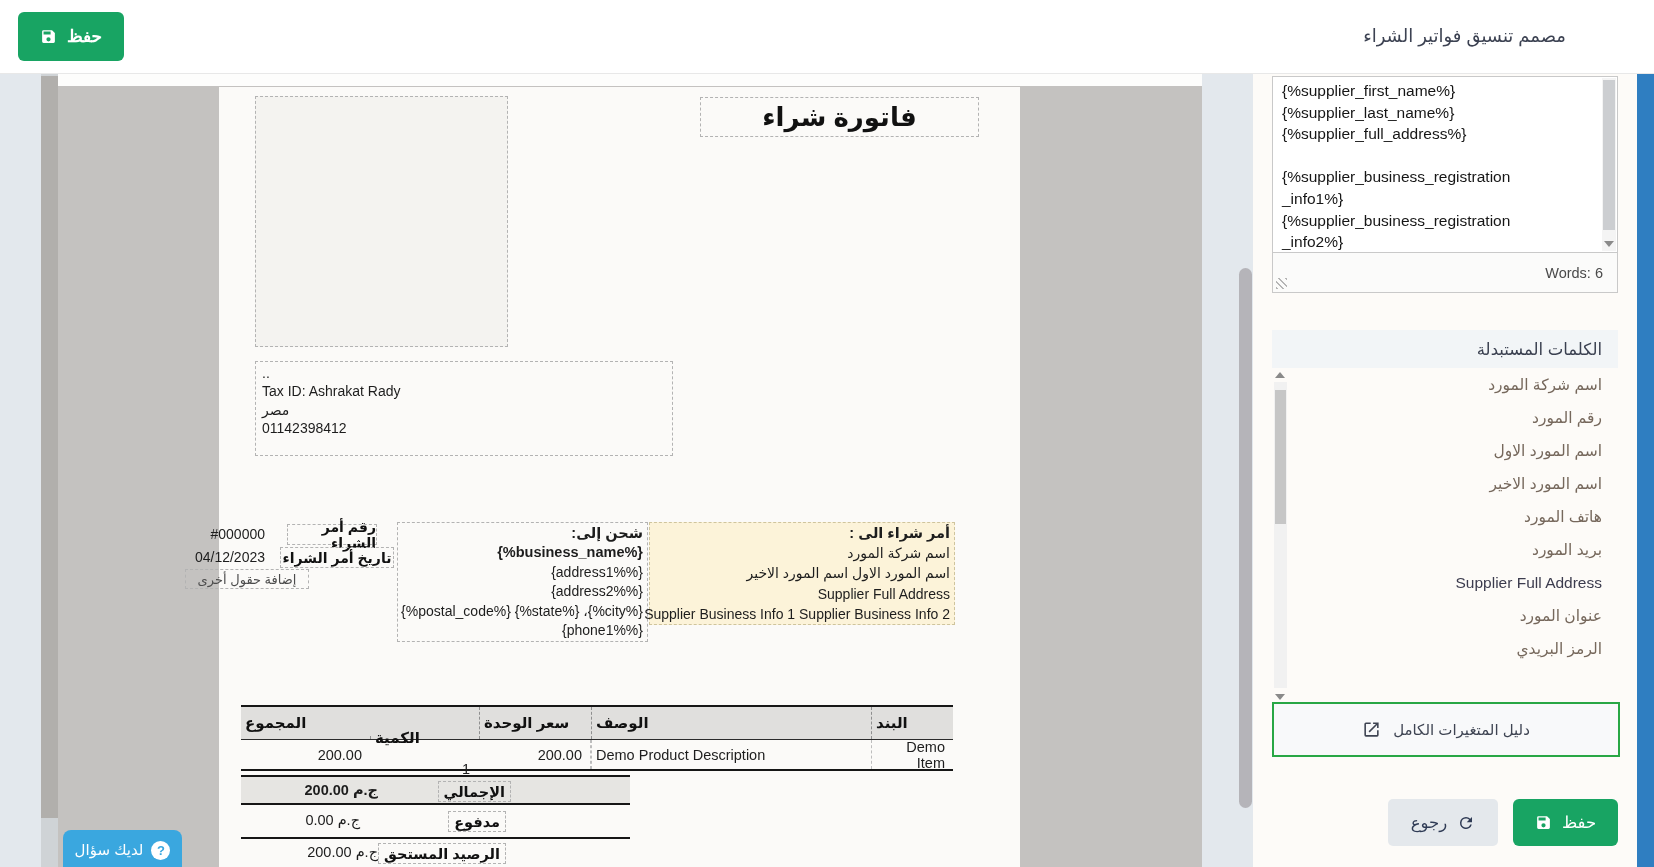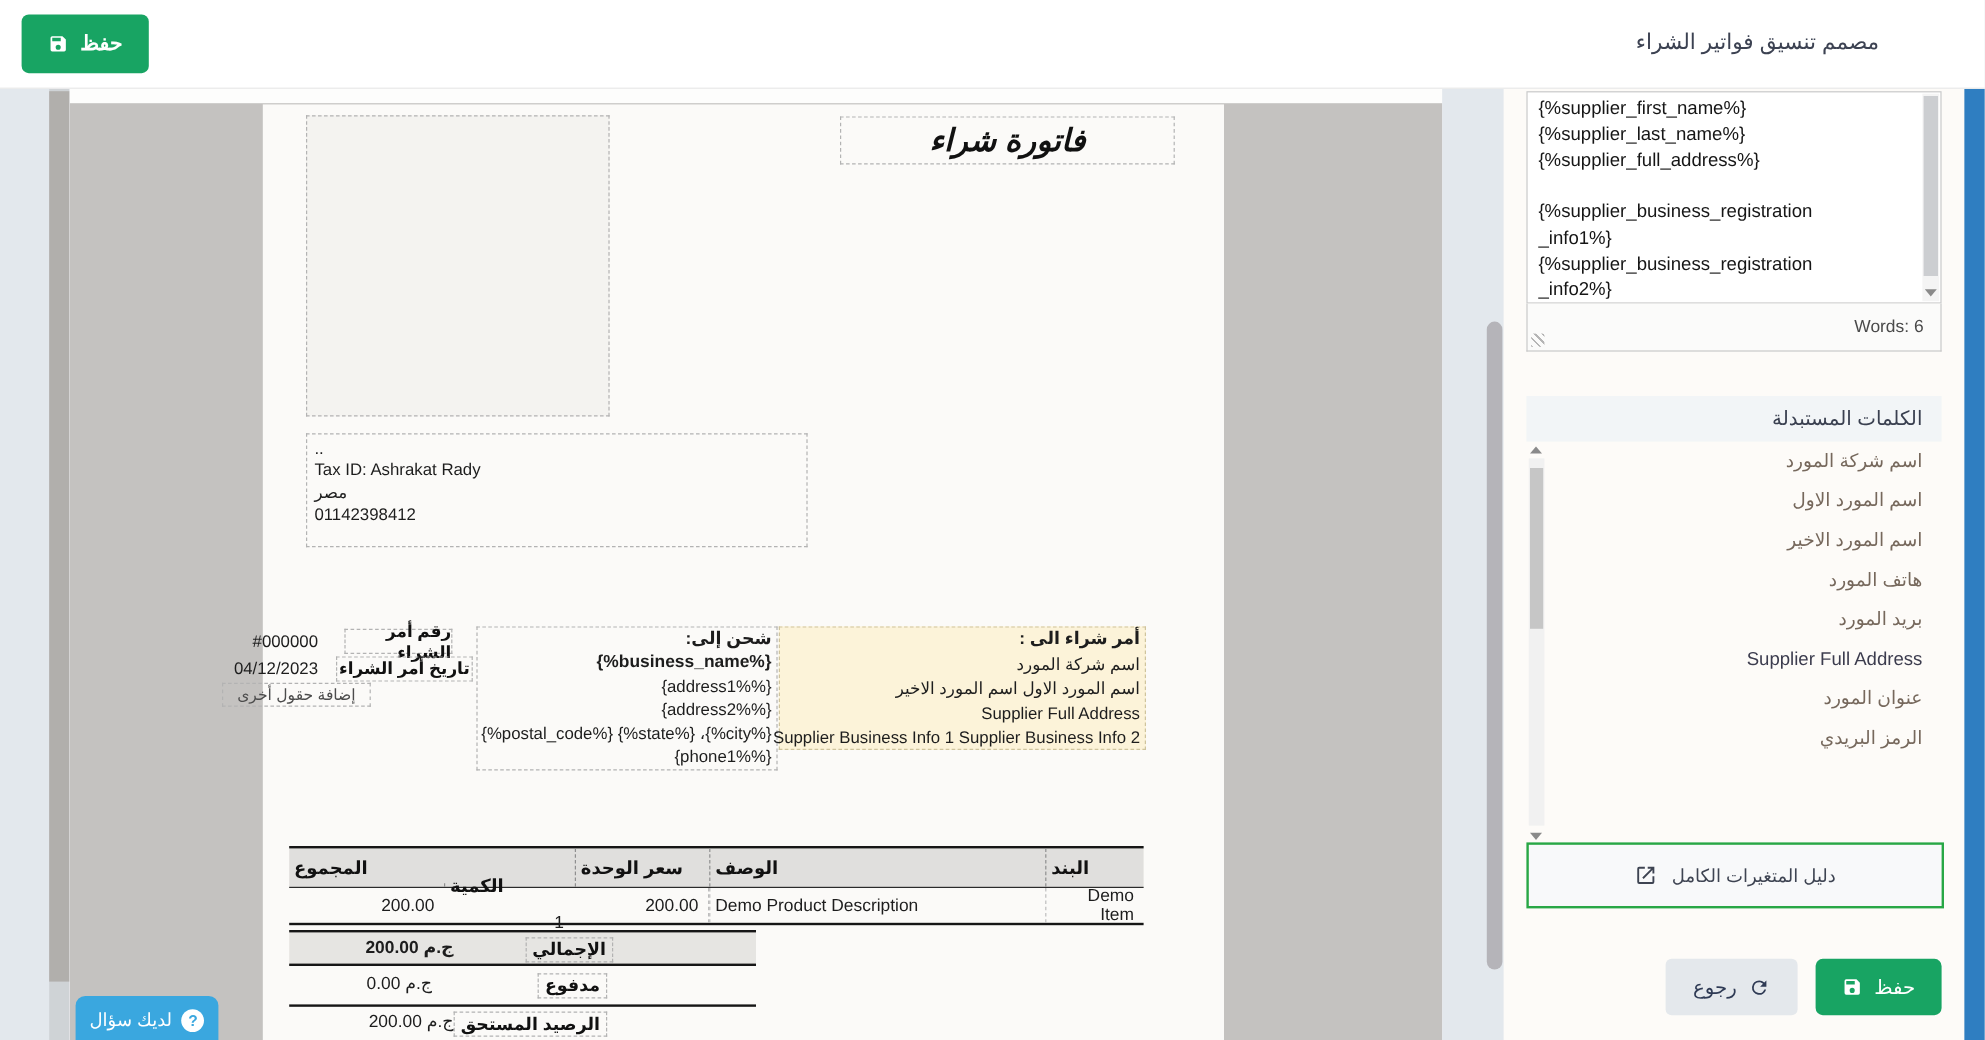--- a/index.html
+++ b/index.html
@@ -18,21 +18,21 @@
   .left-track{left:41px;top:74px;width:17px;height:793px;background:#cfd3d6;}
   .left-thumb{left:41px;top:76px;width:17px;height:742px;background:#b1afac;}
 
   
   .doc-area{left:58px;top:74px;width:1144px;height:793px;background:#fdfdfc;overflow:hidden;}
   .doc-gray{position:absolute;left:0;top:12px;width:1144px;height:781px;background:#c4c2c0;}
   .page{position:absolute;left:161px;top:13px;width:801px;height:780px;background:#fbfaf8;}
 
   .dashed{border:1px dashed #b3b3b3;box-sizing:border-box;}
   .invoice-title{left:481px;top:10px;width:279px;height:40px;display:flex;align-items:center;justify-content:center;
-                 font-size:26px;font-weight:700;color:#111;font-style:italic;}
+                 font-size:26px;font-weight:700;color:#111;}
   .logo-box{left:36px;top:9px;width:253px;height:251px;background:#f4f3f0;}
   .info-box{left:36px;top:274px;width:418px;height:95px;padding:2px 6px;direction:ltr;text-align:left;
             font-size:14px;line-height:18.4px;color:#1d1d1d;}
   .fld-label{height:21px;display:flex;align-items:center;justify-content:center;font-weight:700;font-size:14px;color:#111;}
   .fld-value{direction:ltr;white-space:nowrap;font-size:14px;color:#1d1d1d;}
   .addfields{left:-34px;top:482px;width:124px;height:20px;display:flex;align-items:center;justify-content:center;
              font-size:13px;color:#4c4c4c;}
   .shipto{left:178px;top:435px;width:251px;height:120px;padding-top:2px;}
   .sup-box{left:430px;top:435px;width:306px;height:103px;background:#fcf3d9;border:1px dashed #cfc49d;box-sizing:border-box;padding-top:2px;}
   .tline{position:relative;height:19.4px;}
@@ -238,20 +238,21 @@
   </div>
   <div class="abs statusbar">
     <span class="wordcount">Words: 6</span>
     <div class="grip"></div>
   </div>
 
   <div class="abs list-header">الكلمات المستبدلة</div>
 
   <div class="abs wlist">
     <div class="witem">اسم شركة المورد</div>
+    <div class="witem">رقم المورد</div>
     <div class="witem">اسم المورد الاول</div>
     <div class="witem">اسم المورد الاخير</div>
     <div class="witem">هاتف المورد</div>
     <div class="witem">بريد المورد</div>
     <div class="witem latin">Supplier Full Address</div>
     <div class="witem">عنوان المورد</div>
     <div class="witem">الرمز البريدي</div>
   </div>
   <div class="abs wl-sb">
     <div class="arrow-up" style="position:absolute;left:1px;top:2px;"></div>

